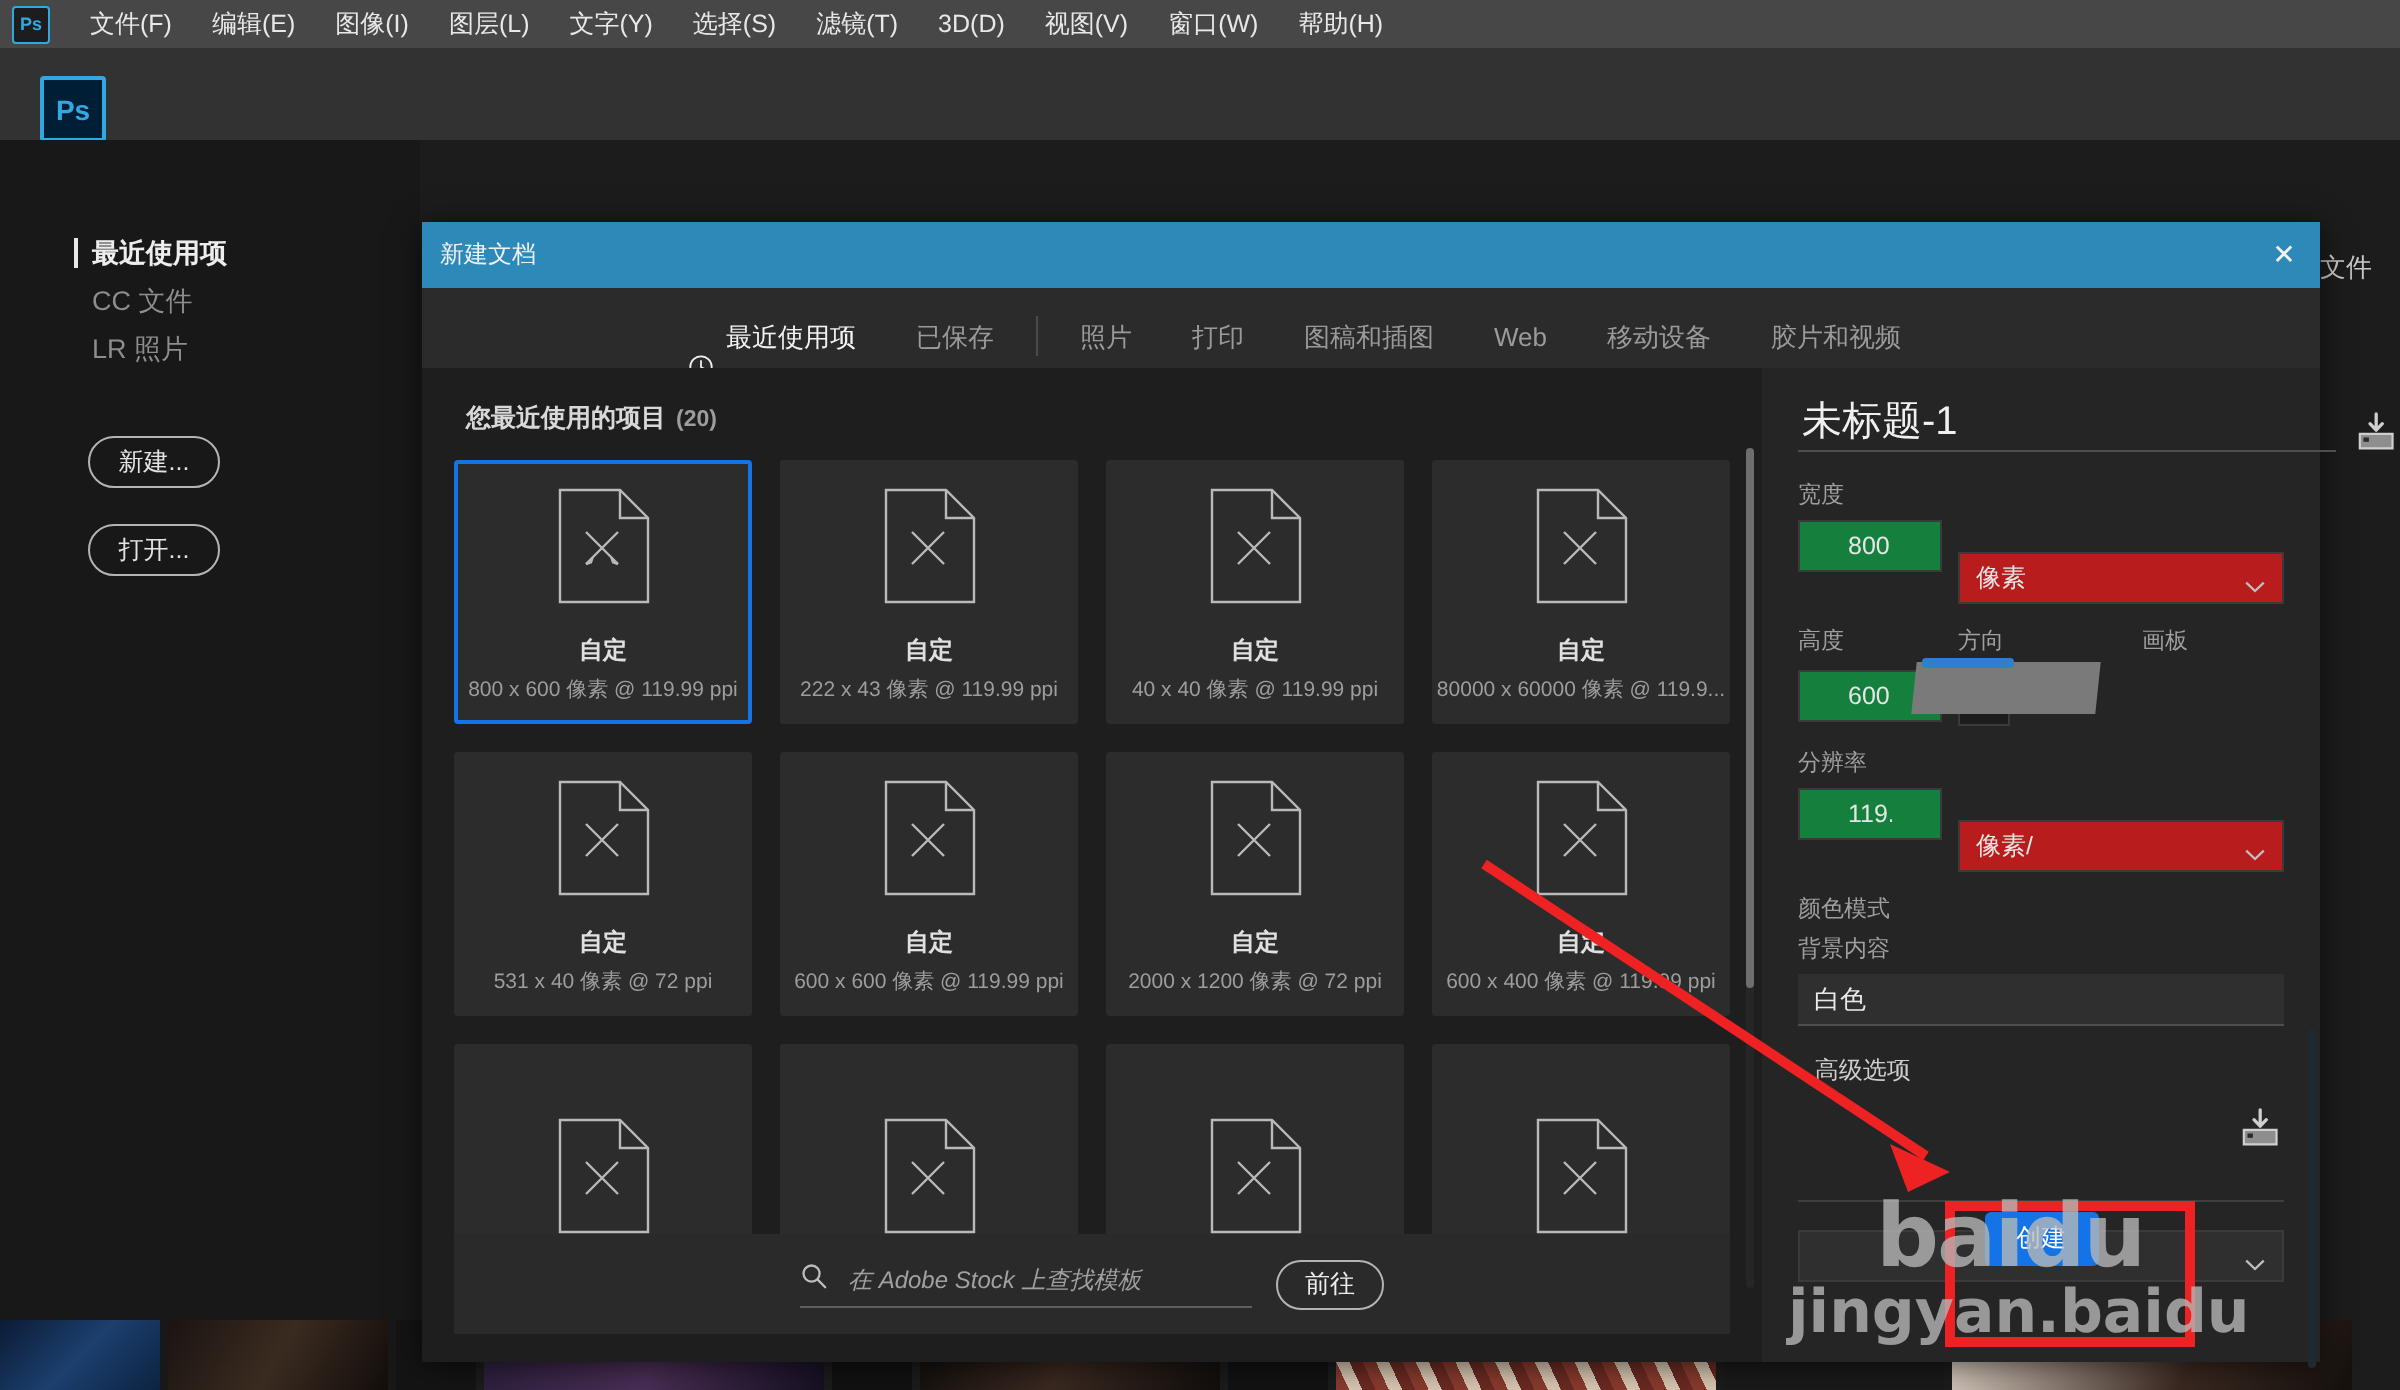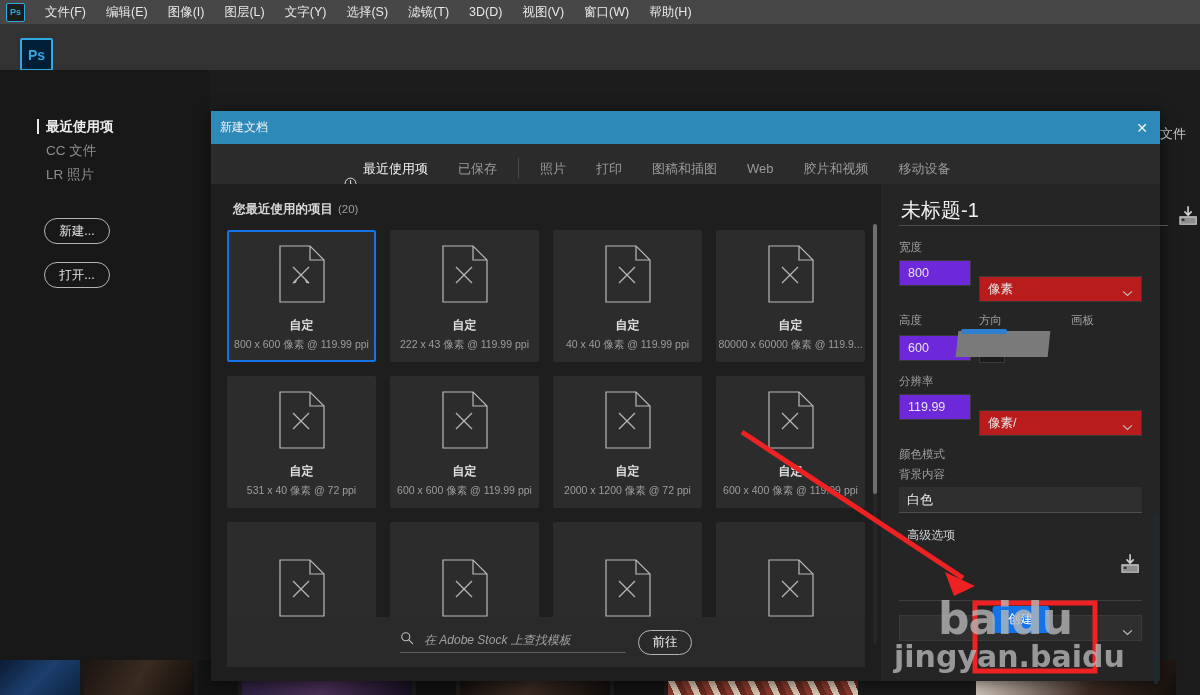--- a/index.html
+++ b/index.html
@@ -95,21 +95,21 @@
   .clock-ico{width:13px;height:13px;display:inline-block;}
 
   #dialog-body{position:absolute;left:0;top:73px;right:0;bottom:0;}
   #templates-pane{
     position:absolute;left:0;top:0;width:670px;bottom:0;background:#1e1e1e;
     padding:0 16px;box-sizing:border-box;overflow:hidden;
   }
   #recent-heading{
     margin:17px 0 12px 6px;font-size:12.5px;color:#d8d8d8;font-weight:bold;
   }
-  #recent-heading .count{font-weight:normal;color:#9d9d9d;margin-left:5px;font-size:11.5px;}
+  #recent-heading .count{font-weight:bold;color:#9d9d9d;margin-left:5px;font-size:11.5px;}
 
   #template-grid{
     display:grid;grid-template-columns:repeat(4,1fr);gap:14px;
   }
   .tpl-card{
     height:132px;background:#2c2c2c;border:2px solid transparent;border-radius:2px;
     display:flex;flex-direction:column;align-items:center;justify-content:center;cursor:pointer;
     box-sizing:border-box;
   }
   .tpl-card.selected{border-color:#1473e6;}
@@ -146,22 +146,22 @@
   .pp-label{font-size:11.5px;color:#9f9f9f;margin-bottom:5px;}
   #preset-title-row{display:flex;align-items:flex-end;gap:10px;margin-bottom:14px;}
   #preset-title{
     flex:1;background:transparent;border:0;border-bottom:1px solid #4e4e4e;outline:none;
     color:#f0f0f0;font-size:20px;font-family:inherit;padding-bottom:3px;
   }
   .save-ico{width:22px;height:20px;flex:0 0 auto;cursor:pointer;}
 
   .field-row{display:flex;gap:8px;margin-bottom:11px;}
   .num-input{
-    width:72px;height:26px;background:#6d28d9;border:1px solid #3a3a3a;color:#e6e6e6;
-    font-size:12.5px;font-family:inherit;padding:0 8px;box-sizing:border-box;outline:none;
+    width:72px;height:26px;background:#15803d;border:1px solid #3a3a3a;color:#e6e6e6;
+    font-size:12.5px;font-family:inherit;padding:0 24px;box-sizing:border-box;outline:none;
   }
   .select-box{
     flex:1;height:26px;background:#b91c1c;border:1px solid #3a3a3a;color:#e6e6e6;
     font-size:12.5px;display:flex;align-items:center;justify-content:space-between;
     padding:0 8px;box-sizing:border-box;cursor:pointer;margin-top:16px;
   }
   .chev{width:11px;height:7px;flex:0 0 auto;}
 
   .sub-labels{display:flex;font-size:11.5px;color:#9f9f9f;margin-bottom:5px;}
   #orient-artboard-row{display:flex;gap:8px;align-items:center;margin-bottom:11px;position:relative;}
@@ -279,24 +279,24 @@
     <div class="tab">
         <span>打印</span>
       </div>
     <div class="tab">
         <span>图稿和插图</span>
       </div>
     <div class="tab">
         <span>Web</span>
       </div>
     <div class="tab">
+        <span>移动设备</span>
+      </div>
+    <div class="tab">
         <span>胶片和视频</span>
-      </div>
-    <div class="tab">
-        <span>移动设备</span>
       </div>
   </div>
 
   <div id="dialog-body">
 
     <div id="templates-pane">
       <div id="recent-heading">
         <span>您最近使用的项目</span><span class="count">(20)</span>
       </div>
 

